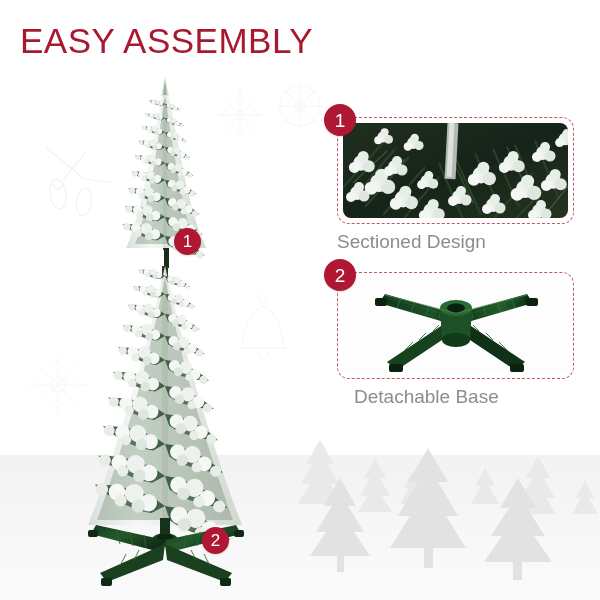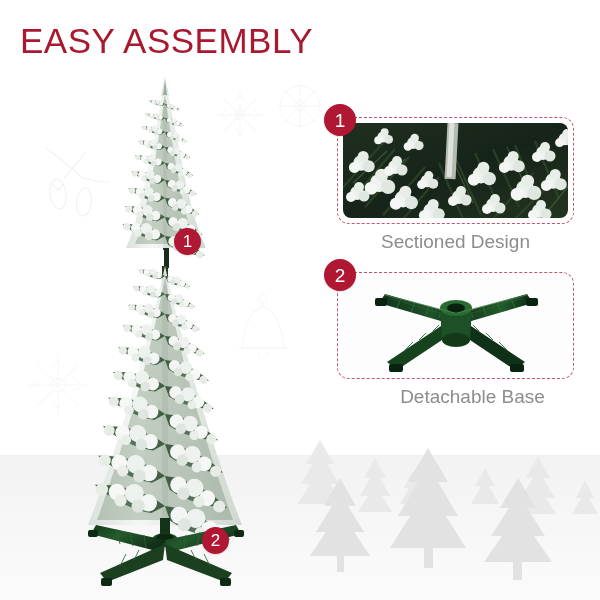--- a/index.html
+++ b/index.html
@@ -134,21 +134,20 @@
     left: 5px;
     top: 5px;
     right: 5px;
     bottom: 5px;
     border-radius: 8px;
     overflow: hidden;
   }
   .card-caption {
     position: absolute;
     width: 237px;
-    text-align: center;
     font-size: 19px;
     color: #8d8d8d;
     font-family: "Liberation Sans", sans-serif;
     font-weight: 400;
   }
   .caption-1 { left: 337px; top: 231px; }
   .caption-2 { left: 354px; top: 386px; }
 </style>
 </head>
 <body>

